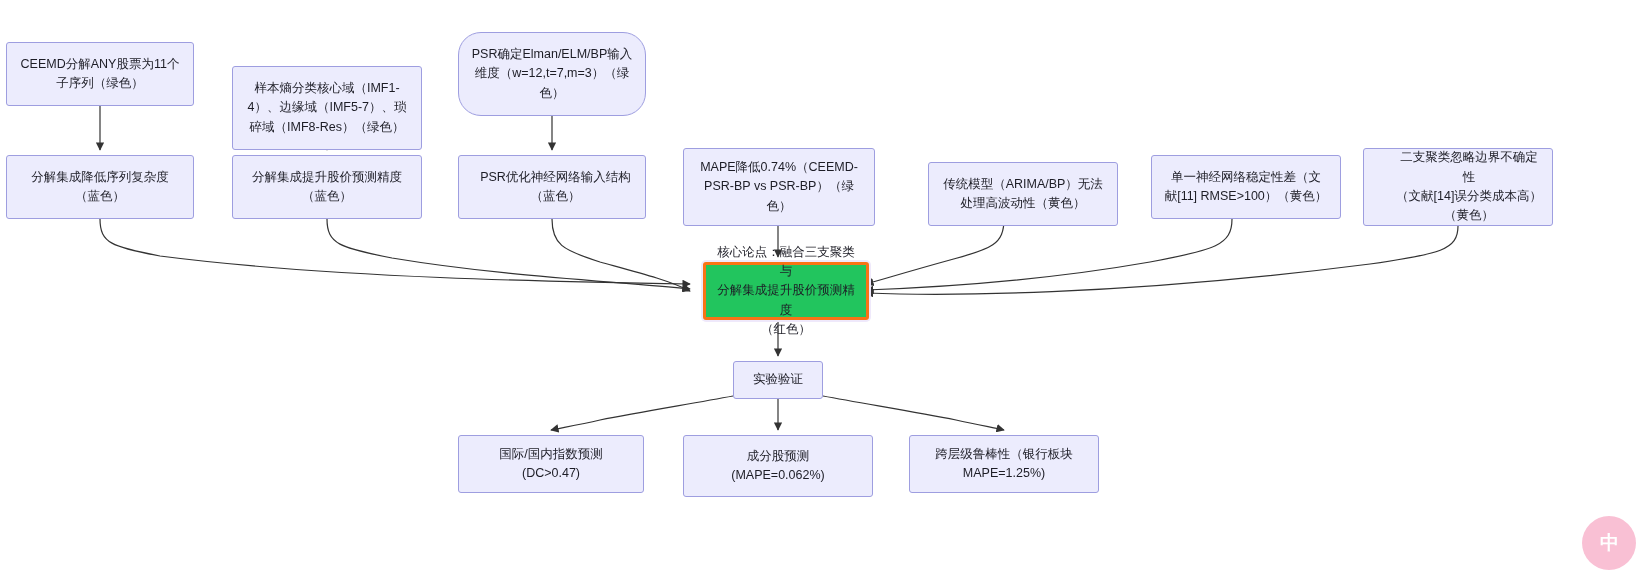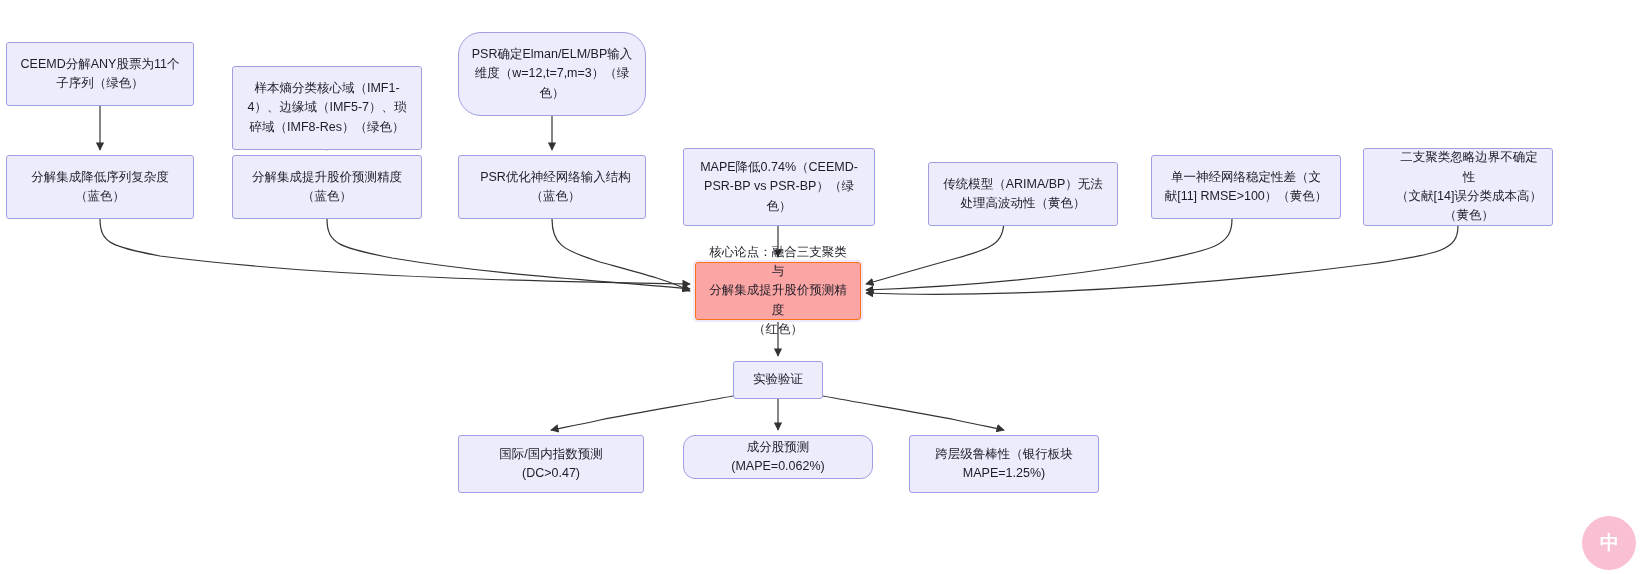--- a/index.html
+++ b/index.html
@@ -35,23 +35,24 @@
     align-items: center;
     justify-content: center;
     text-align: center;
     color: #1d1d26;
     font-size: 12.5px;
     line-height: 1.55;
     padding: 4px 9px;
     z-index: 3;
   }
   .node.core {
-    border: 1px solid #f97316;
+    border: 3px solid #f97316;
     box-shadow: 0 0 0 2px #efe9fb;
-    background: #fca5a5;
+    background: #22c55e;
+    margin-left: 8px;
   }
   .node-label {
     display: block;
     width: 100%;
     white-space: pre-line;
   }
   .watermark {
     position: absolute;
     width: 54px;
     height: 54px;
@@ -166,21 +167,21 @@
 
   <div class="node" style="left:733px; top:361px; width:90px; height:38px;">
     <span class="node-label">实验验证</span>
   </div>
 
   <div class="node" style="left:458px; top:435px; width:186px; height:58px;justify-content:center;">
     <span class="node-label">国际/国内指数预测
 (DC&gt;0.47)</span>
   </div>
 
-  <div class="node" style="left:683px; top:435px; width:190px; height:44px;border-radius:12px;">
+  <div class="node" style="left:683px; top:435px; width:190px; height:62px;">
     <span class="node-label">成分股预测
 (MAPE=0.062%)</span>
   </div>
 
   <div class="node" style="left:909px; top:435px; width:190px; height:58px;">
     <span class="node-label">跨层级鲁棒性（银行板块
 MAPE=1.25%)</span>
   </div>
 
   <div class="watermark" style="left:1582px; top:516px;">

